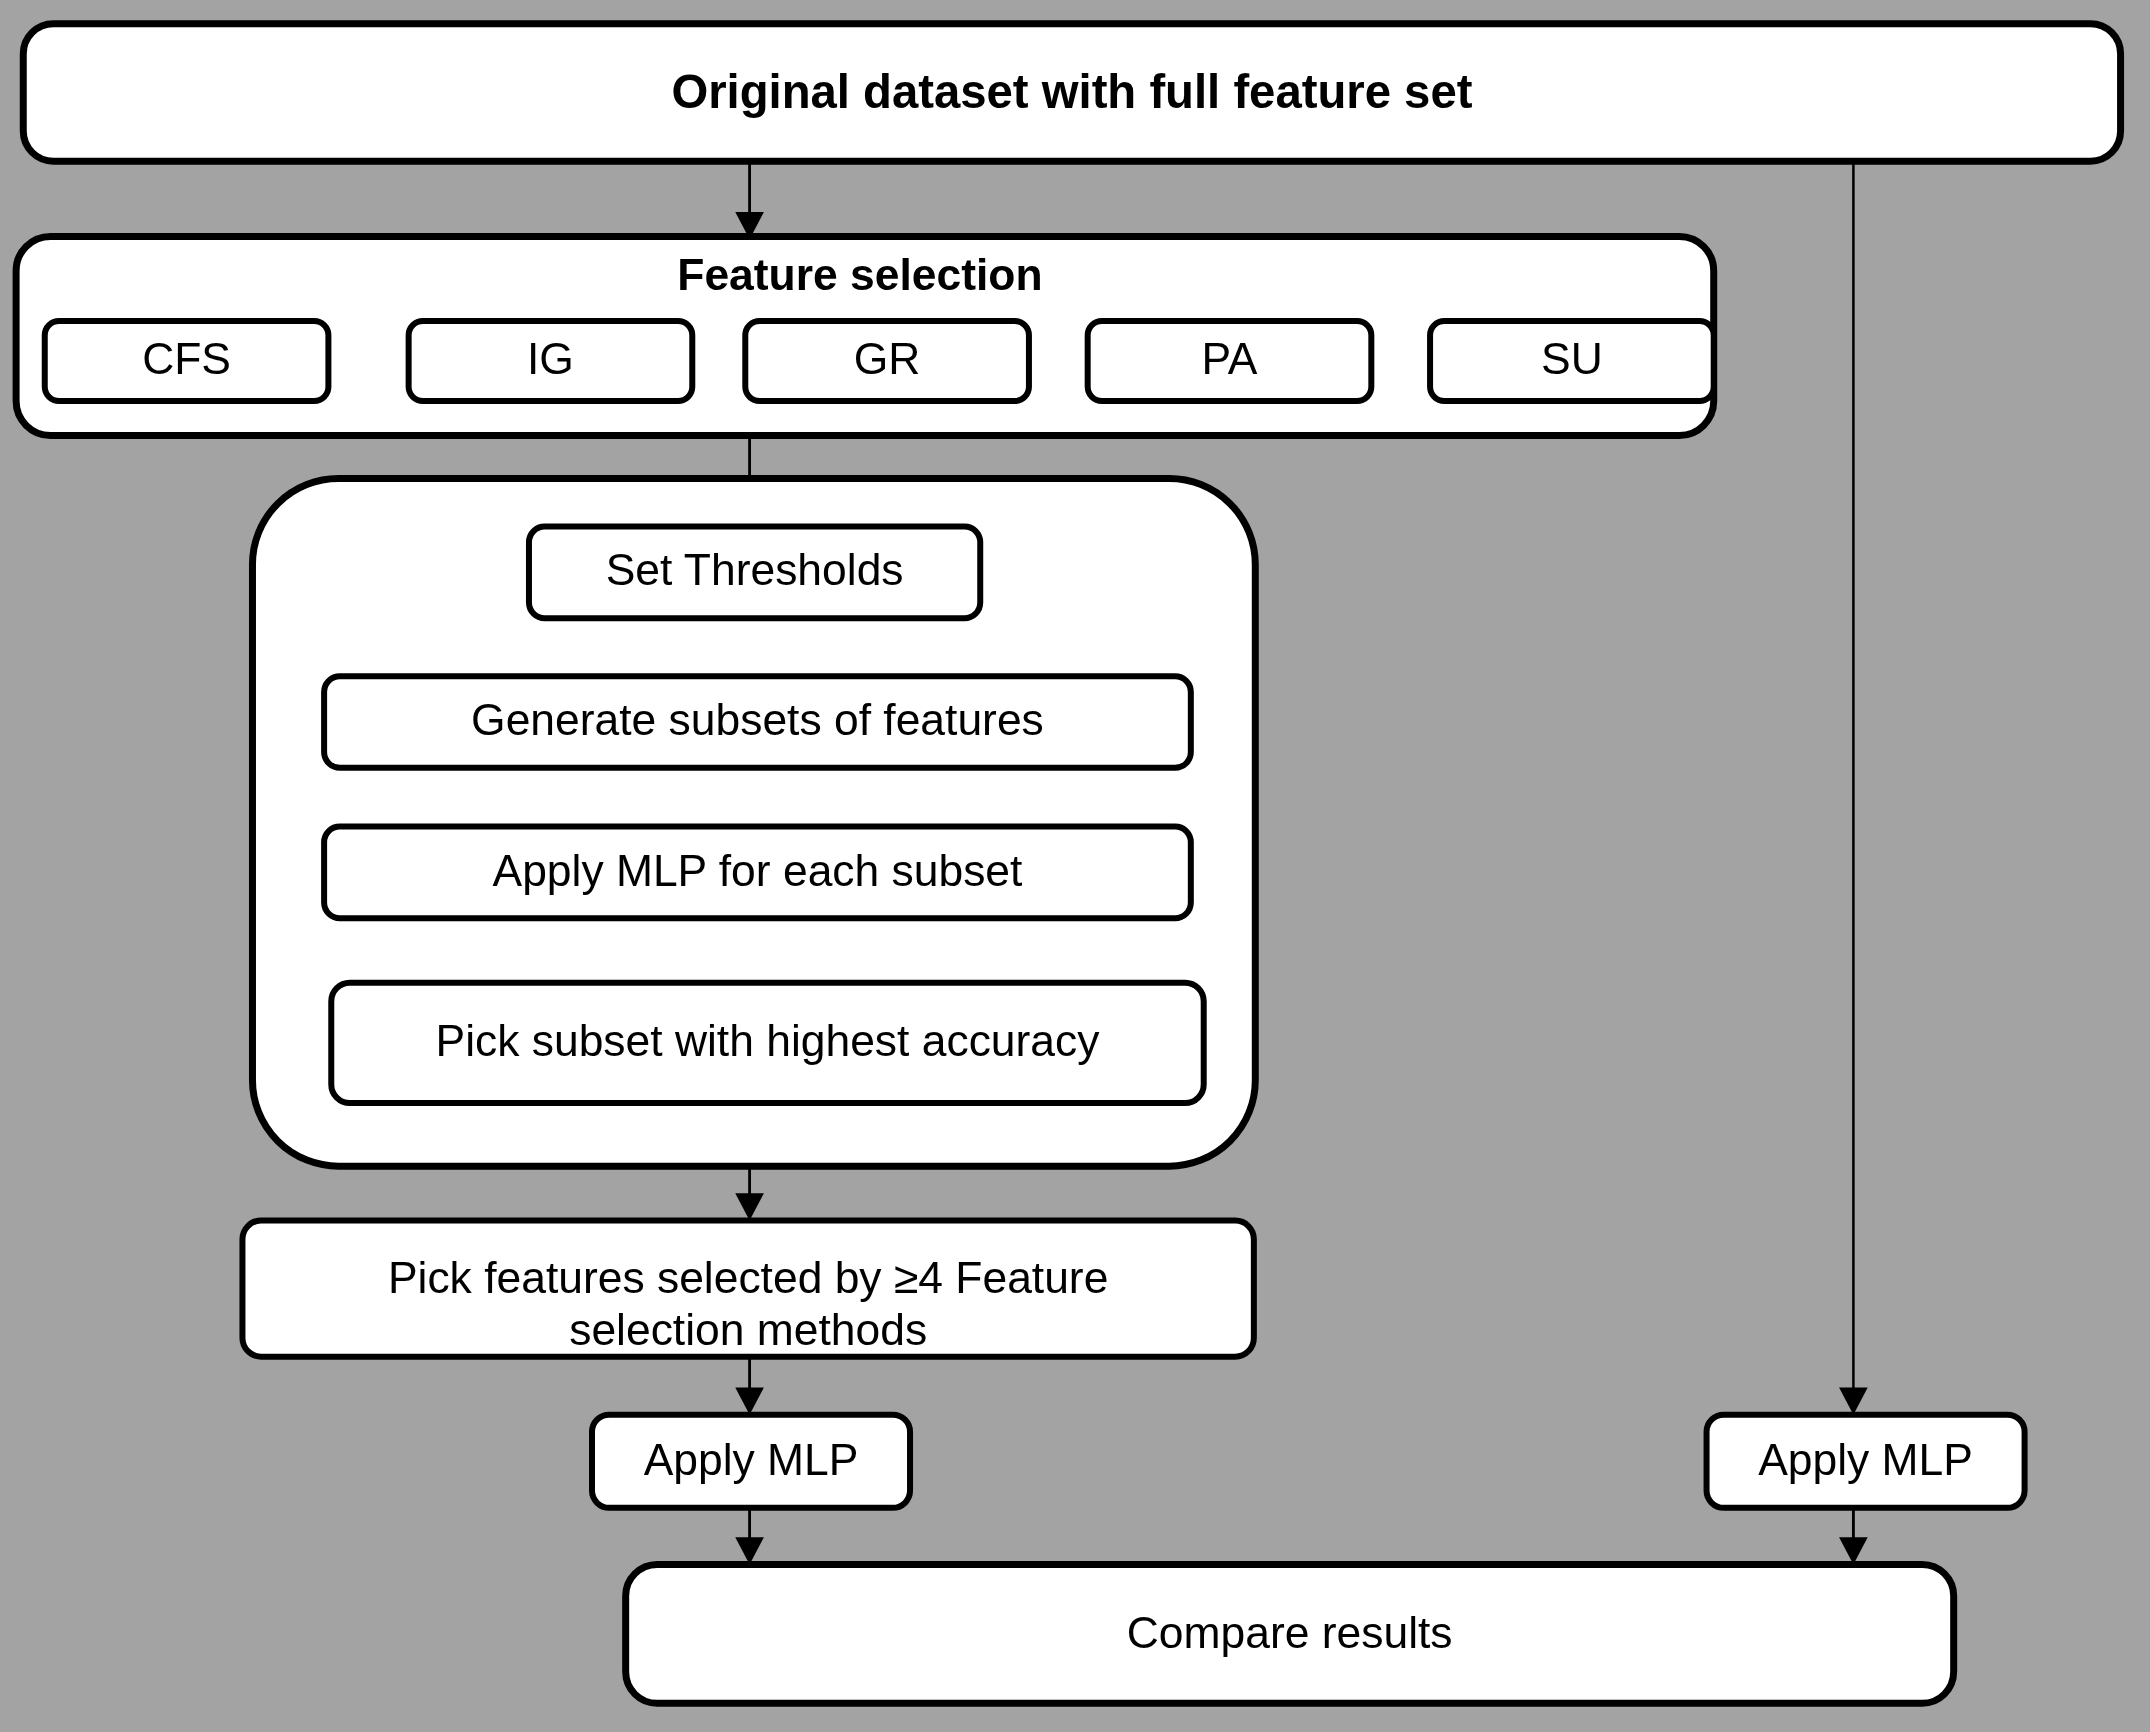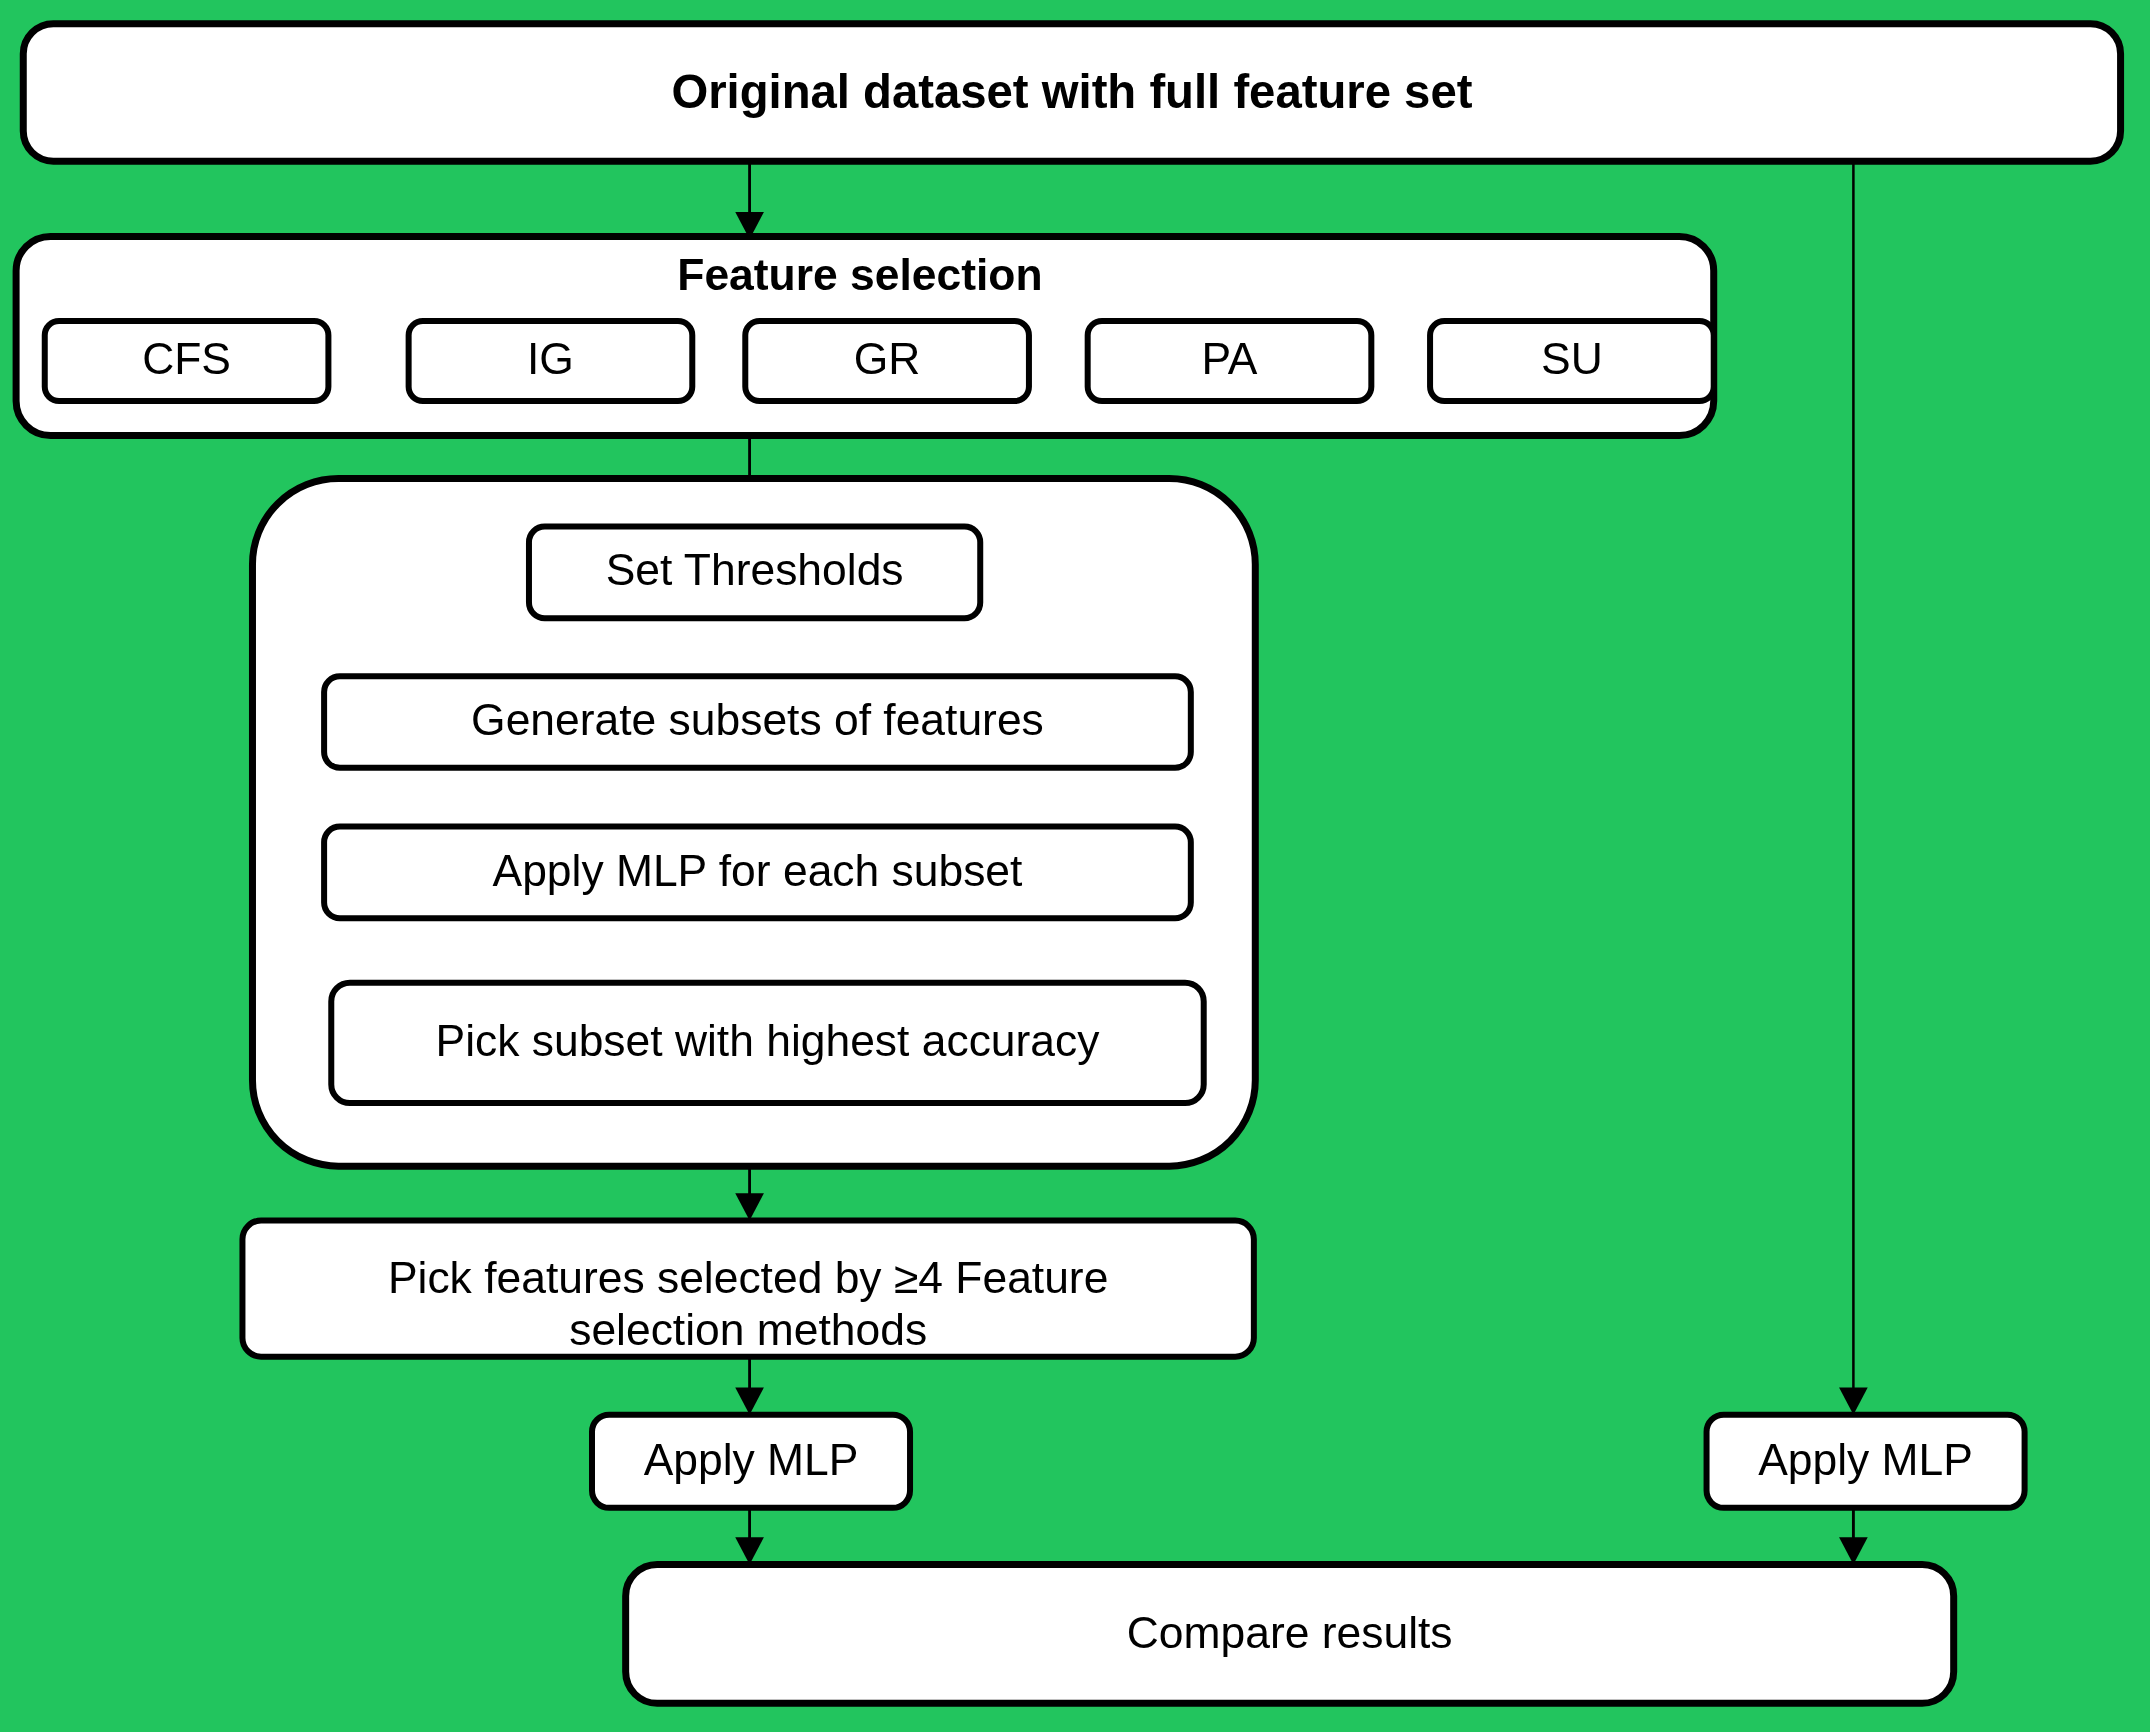--- a/index.html
+++ b/index.html
@@ -7,21 +7,21 @@
     padding: 0;
     background: #ffffff;
   }
   body {
     font-family: "Liberation Sans", sans-serif;
   }
   #diagram-root {
     position: relative;
     width: 2151px;
     height: 1732px;
-    background: #22c55e;
+    background: #a3a3a3;
     overflow: hidden;
   }
   svg.flow {
     position: absolute;
     top: 0;
     left: 0;
     width: 2151px;
     height: 1732px;
     display: block;
   }

